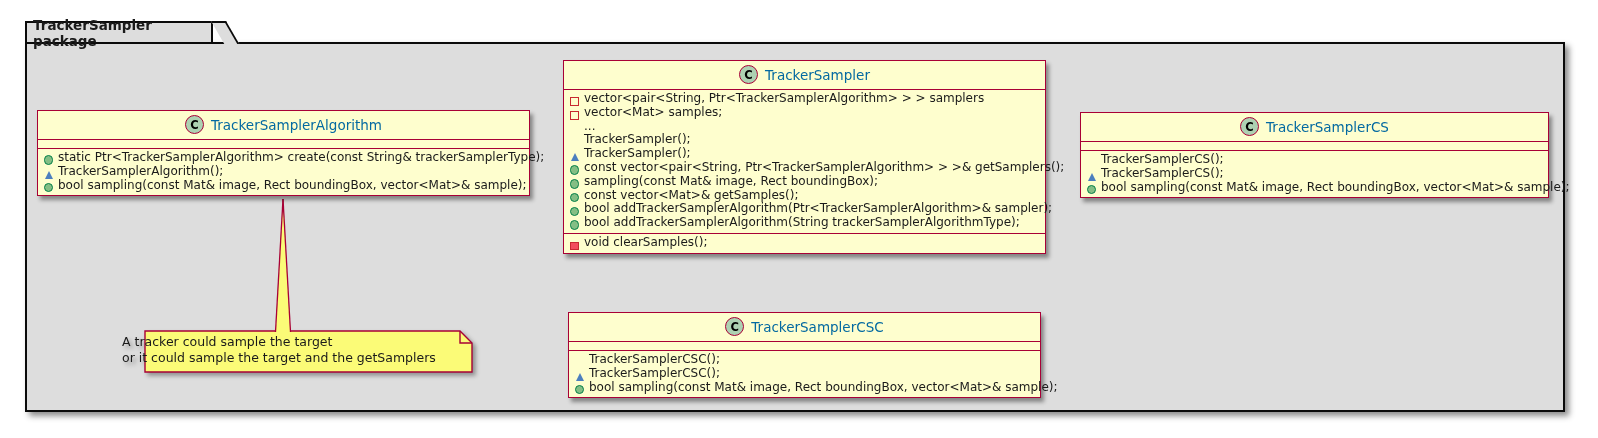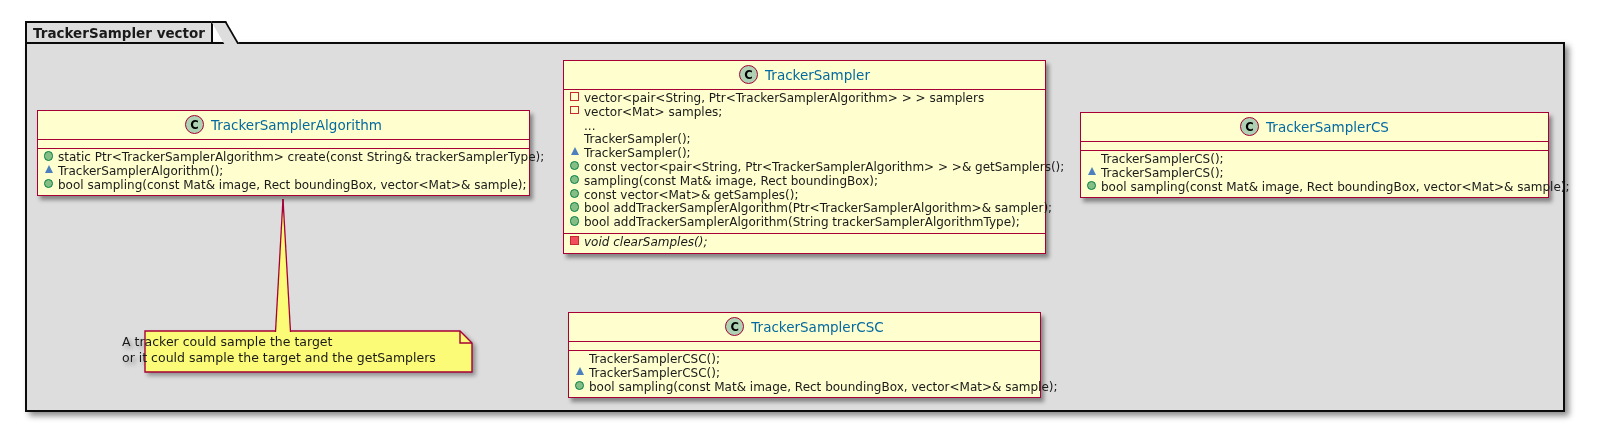--- a/index.html
+++ b/index.html
@@ -35,23 +35,23 @@
   }
   .c-circle {
     width:17px; height:17px; border-radius:50%;
     background:#ADD1B2; border:1.2px solid #A80036;
     display:flex; align-items:center; justify-content:center;
     font-size:11.5px; font-weight:bold; color:#000;
   }
   .cls-name { font-size:13.5px; color:#0369a1; }
   .cls-empty { height:8px; border-bottom:1.5px solid #A80036; }
   .cls-members { padding:2.5px 0 3px 0; }
-  .cls-private { border-top:1.5px solid #A80036; padding:2.5px 0 3px 0;font-style:italic; }
+  .cls-private { border-top:1.5px solid #A80036; padding:2.5px 0 3px 0; }
   .member {
-    height:13.8px; display:flex; align-items:flex-start;
+    height:13.8px; display:flex; align-items:flex-end;
     padding-left:5px; white-space:nowrap;
   }
   .member-text { font-size:12px; line-height:13.8px; }
   .vis {
     flex:0 0 11px; width:11px; display:inline-flex;
     justify-content:center; align-items:center; margin-right:4px;
   }
   .vis-public::before {
     content:''; width:7.5px; height:7.5px; border-radius:50%;
     background:#84BE84; border:1px solid #038048;
@@ -79,21 +79,21 @@
   }
   .spike { position:absolute; left:269px; top:198px; z-index:2; }
 </style>
 </head>
 <body>
 
 <div class="stage">
 
   <div class="pkg-body"></div>
   <div class="pkg-tab">
-    <span>TrackerSampler vector</span>
+    <span>TrackerSampler package</span>
   </div>
 
   <div class="note-wrap">
     <svg width="330" height="44">
       <path d="M1,1 L316,1 L328,13 L328,42 L1,42 Z" fill="#FBFB77" stroke="#A80036" stroke-width="1.4"></path>
       <path d="M316,1 L316,13 L328,13" fill="none" stroke="#A80036" stroke-width="1.4"></path>
     </svg>
     <div class="note-text">
       <div>A tracker could sample the target</div>
       <div>or it could sample the target and the getSamplers</div>

